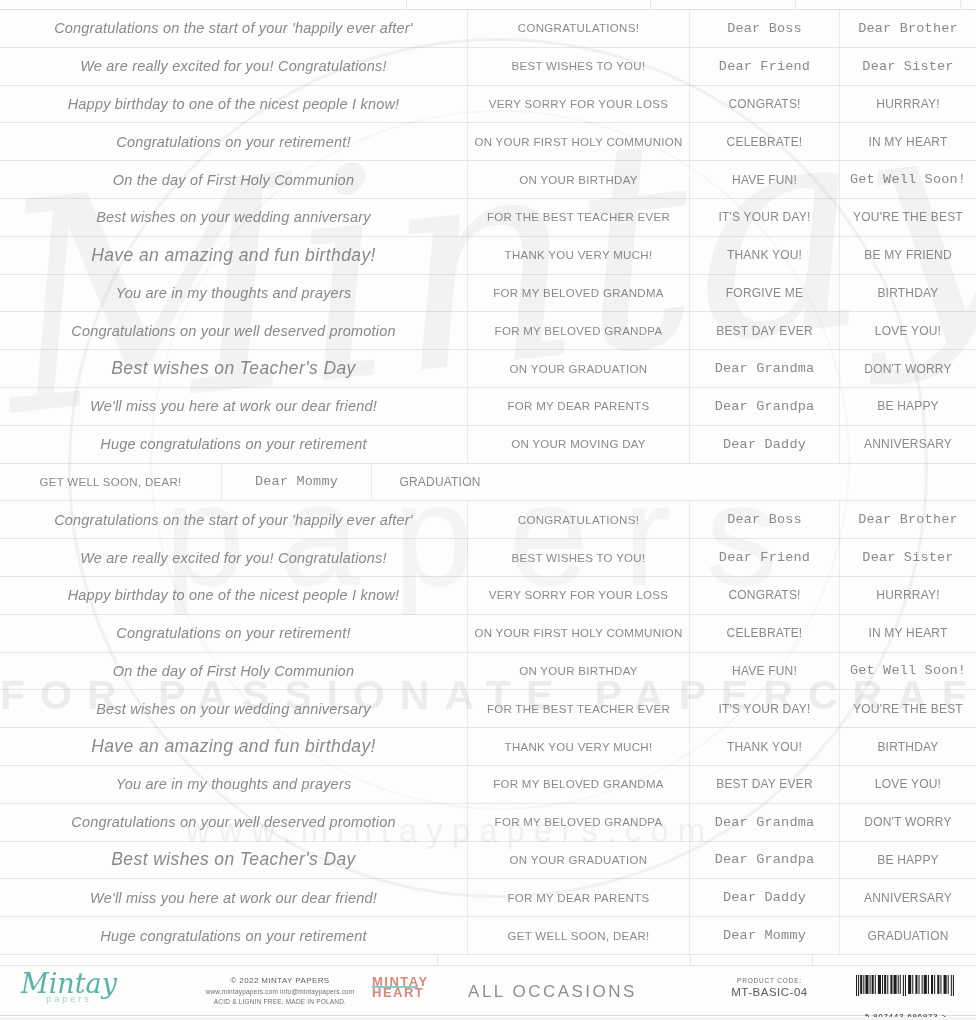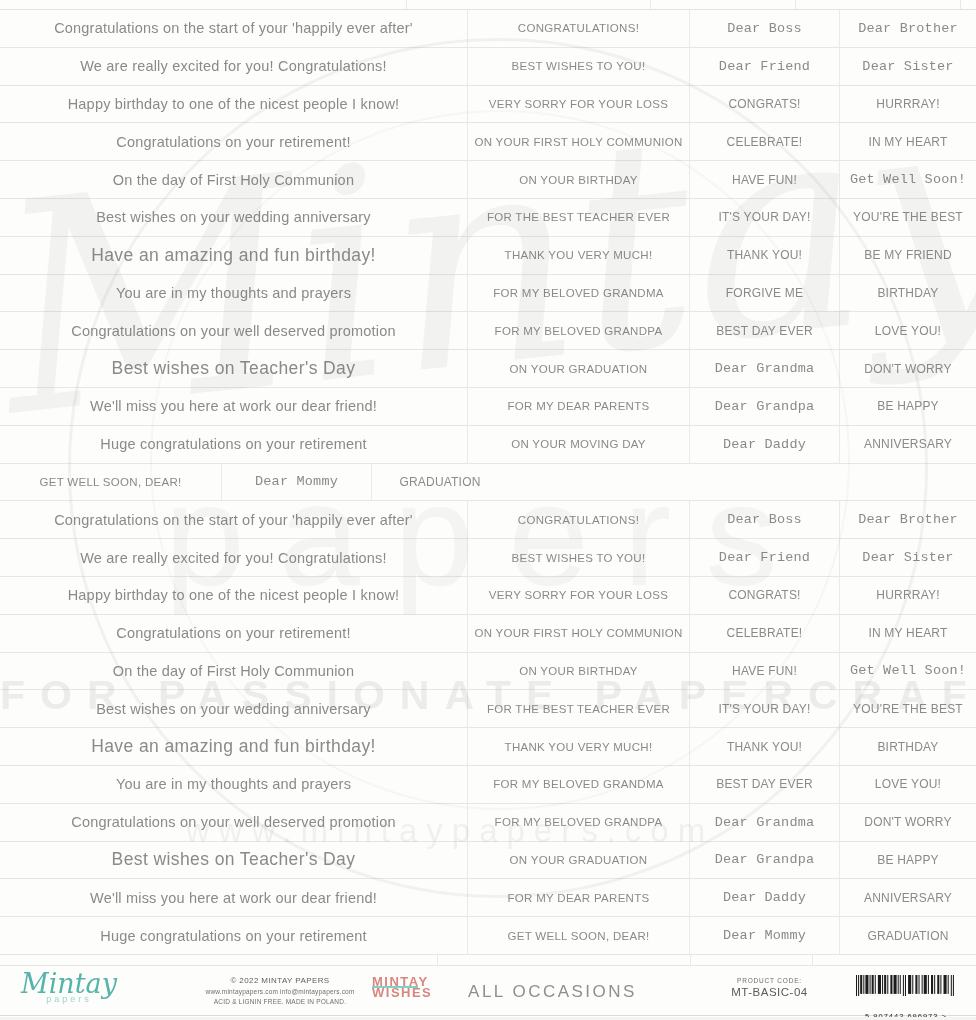--- a/index.html
+++ b/index.html
@@ -18,21 +18,21 @@
   .grid{position:relative;z-index:1;}
   .row{
     display:flex;height:37.8px;box-sizing:border-box;
     border-bottom:1px solid #e6e6e4;
   }
   .cell{
     display:flex;align-items:center;justify-content:center;
     box-sizing:border-box;white-space:nowrap;overflow:hidden;
     color:#8a8a8a;letter-spacing:.2px;
   }
-  .c1{width:468px;border-right:1px solid #eaeae8;font-size:14.5px;}
+  .c1{width:468px;border-right:1px solid #eaeae8;font-size:14.5px;font-style:italic;}
   .c1.fancy{font-size:17.5px;letter-spacing:.4px;}
   .c2{width:222px;border-right:1px solid #eaeae8;font-size:11.5px;letter-spacing:.3px;}
   .c3{width:150px;border-right:1px solid #eaeae8;font-size:12px;}
   .c4{width:136px;font-size:12px;}
   .c3.mixed,.c4.mixed{font-size:13.5px;font-family:Liberation Mono, monospace;}
   
   .wm{position:absolute;inset:0;z-index:2;pointer-events:none;overflow:hidden;}
   .wm-circle{
     position:absolute;left:68px;top:38px;width:860px;height:860px;
     border:3px solid rgba(140,140,140,0.10);border-radius:50%;
@@ -298,21 +298,21 @@
 
     <div class="copyright">
       <div class="l1">© 2022 MINTAY PAPERS</div>
       <div class="l2">www.mintaypapers.com   info@mintaypapers.com</div>
       <div class="l3">ACID &amp; LIGNIN FREE. MADE IN POLAND.</div>
     </div>
 
     <div class="basic-logo">
       <span class="b1">MINTAY</span>
       <span class="rule"></span>
-      <span class="b2">WISHES</span>
+      <span class="b2">HEART</span>
     </div>
 
     <div class="occasions">ALL OCCASIONS</div>
 
     <div class="prodcode">
       <span class="lbl">PRODUCT CODE:</span>
       <span class="val">MT-BASIC-04</span>
     </div>
 
     <div class="barcode">

